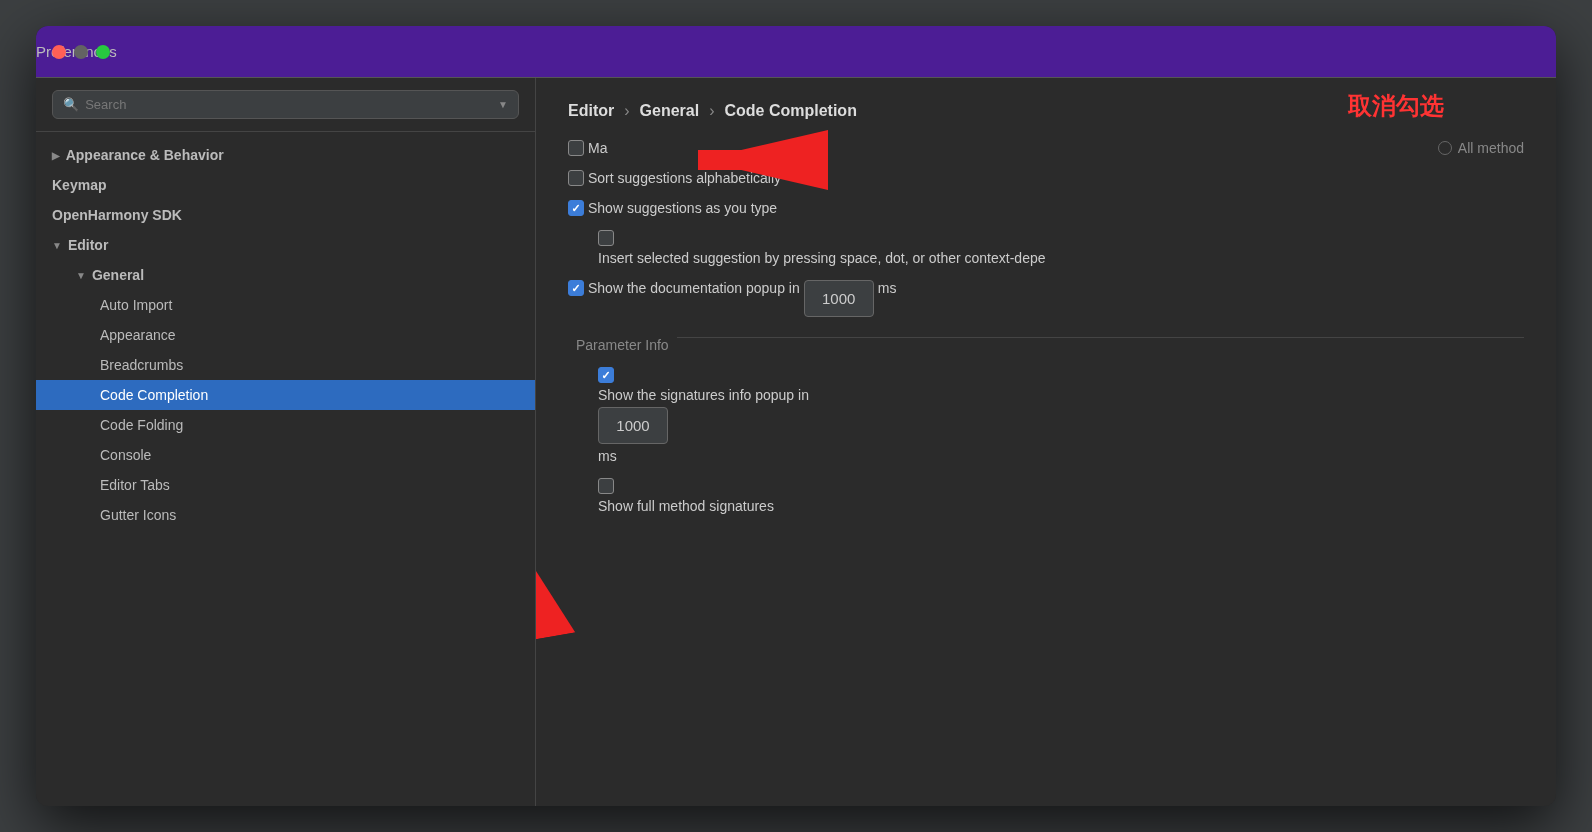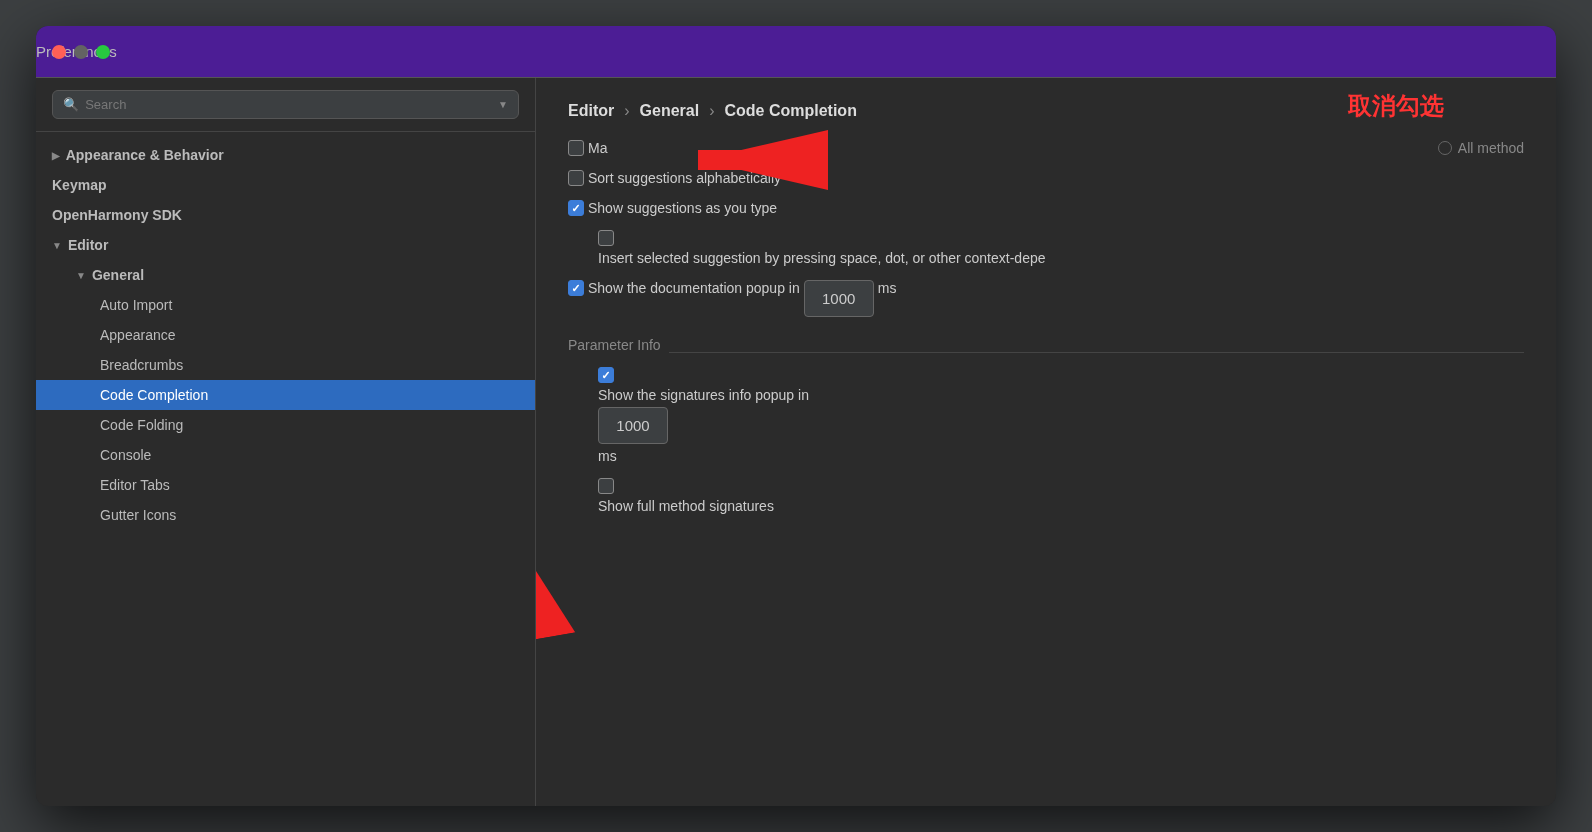--- a/index.html
+++ b/index.html
@@ -206,23 +206,23 @@
       padding: 9px 8px;
       color: #cccccc;
       font-size: 15px;
       width: 70px;
       text-align: center;
     }
 
     .param-info-header {
       font-size: 14px;
       color: #888;
-      margin: 20px 0 12px 0;
-      display: flex;
-      align-items: flex-end;
+      margin: 20px 0 12px 8px;
+      display: flex;
+      align-items: flex-start;
       gap: 8px;
     }
     .param-info-header::after {
       content: '';
       flex: 1;
       height: 1px;
       background: #444;
     }
 
     

